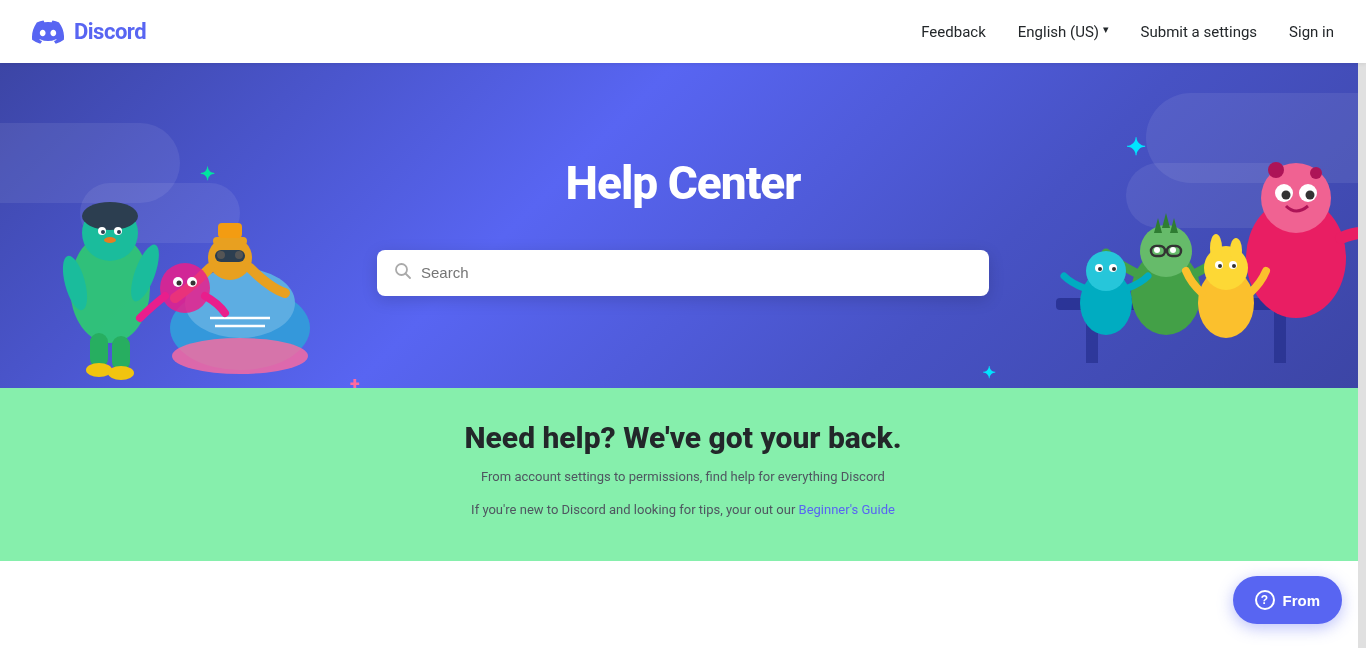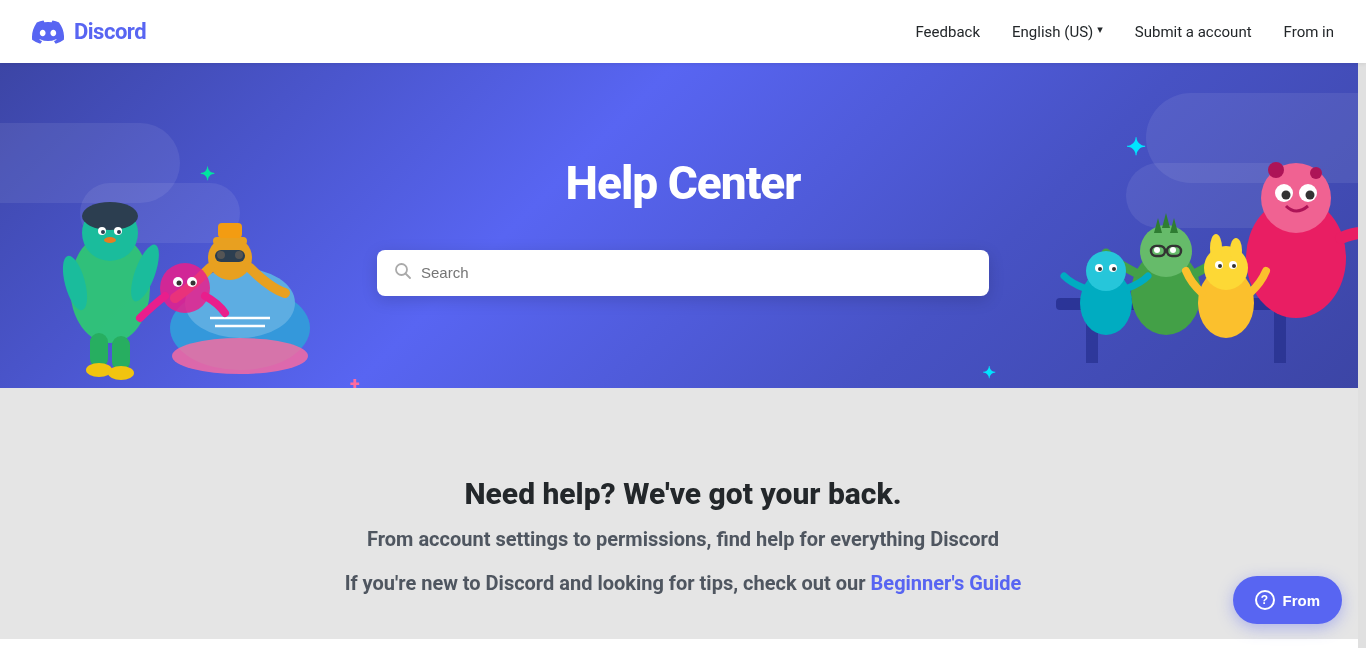--- a/index.html
+++ b/index.html
@@ -103,30 +103,30 @@
     .search-icon-wrap {
       color: #aaa; margin-right: 10px; font-size: 16px; flex-shrink: 0;
     }
     .search-input {
       border: none; outline: none; font-size: 15px; color: #4d7c0f;
       width: 100%; background: transparent;
     }
 
     
     .below-hero {
-      background: #e5e5e5;
+      background: #86efac;
       display: flex; flex-direction: column; align-items: center;
-      padding: 88px 24px 40px;
+      padding: 32px 24px 40px;
       gap: 12px;
     }
     .below-hero-title {
       font-size: 30px; font-weight: 800; color: #23272a; text-align: center;
     }
     .below-hero-sub {
-      font-size: 20px; color: #4f5660; text-align: left; line-height: 1.6; font-weight: bold;
+      font-size: 13px; color: #4f5660; text-align: left; line-height: 1.6;
     }
     .below-hero-link {
       color: #5865f2; text-decoration: none; cursor: pointer; margin-top: 44px;
     }
 
     
     .help-button {
       position: fixed; bottom: 24px; right: 24px; z-index: 200;
       background: #5865f2;
       color: #fff;
@@ -166,22 +166,22 @@
     </svg>
     <span class="navbar-logo-text">Discord</span>
   </div>
 
   <div class="navbar-links">
     <a class="navbar-link">Feedback</a>
     <div class="navbar-lang">
       <span>English (US)</span>
       <span style="font-size:11px;">▾</span>
     </div>
-    <a class="navbar-link">Submit a account</a>
-    <a class="navbar-link">From in</a>
+    <a class="navbar-link">Submit a settings</a>
+    <a class="navbar-link">Sign in</a>
   </div>
 </nav>
 
 <section class="hero">
   <div class="hero-bg-overlay"></div>
 
   <div class="cloud cloud-1"></div>
   <div class="cloud cloud-2"></div>
   <div class="cloud cloud-3"></div>
   <div class="cloud cloud-4"></div>
@@ -326,21 +326,21 @@
       </div>
       <input class="search-input" type="text" placeholder="Search" style="">
     </div>
   </div>
 </section>
 
 <section class="below-hero">
   <h2 class="below-hero-title">Need help? We've got your back.</h2>
   <p class="below-hero-sub">From account settings to permissions, find help for everything Discord</p>
   <p class="below-hero-sub">
-    <span>If you're new to Discord and looking for tips, check out our </span><a class="below-hero-link">Beginner's Guide</a>
+    <span>If you're new to Discord and looking for tips, your out our </span><a class="below-hero-link">Beginner's Guide</a>
   </p>
 </section>
 
 <div class="scrollbar">
   <div class="scrollbar-thumb"></div>
 </div>
 
 <button class="help-button">
   <div class="help-button-icon">?</div>
   <span>From</span>

